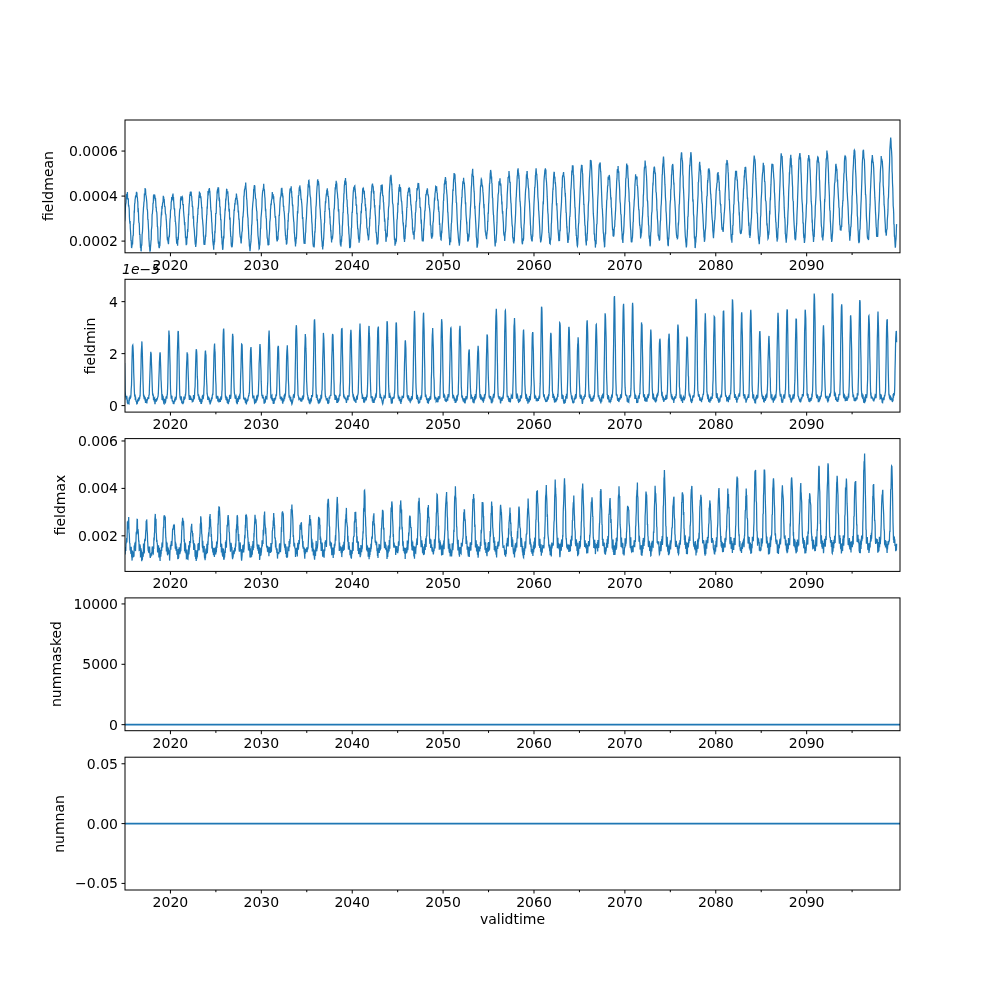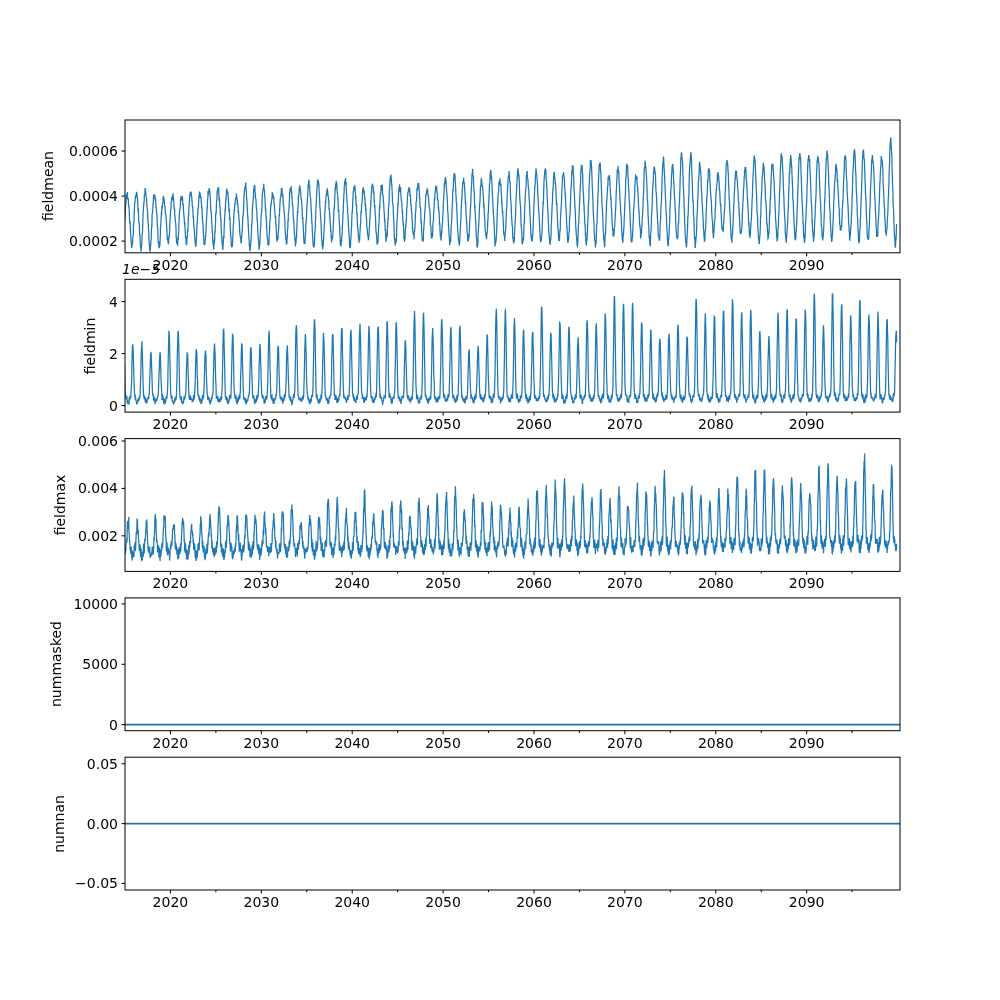--- a/index.html
+++ b/index.html
@@ -197,19 +197,20 @@
         <line x1="215.88776826550958" x2="215.88776826550958" y1="890" y2="892.2" stroke="#000000" stroke-width="1"></line>
         <line x1="306.77553653101916" x2="306.77553653101916" y1="890" y2="892.2" stroke="#000000" stroke-width="1"></line>
         <line x1="397.66330479652873" x2="397.66330479652873" y1="890" y2="892.2" stroke="#000000" stroke-width="1"></line>
         <line x1="488.5510730620383" x2="488.5510730620383" y1="890" y2="892.2" stroke="#000000" stroke-width="1"></line>
         <line x1="579.4388413275478" x2="579.4388413275478" y1="890" y2="892.2" stroke="#000000" stroke-width="1"></line>
         <line x1="670.3266095930575" x2="670.3266095930575" y1="890" y2="892.2" stroke="#000000" stroke-width="1"></line>
         <line x1="761.2143778585671" x2="761.2143778585671" y1="890" y2="892.2" stroke="#000000" stroke-width="1"></line>
         <line x1="852.1021461240766" x2="852.1021461240766" y1="890" y2="892.2" stroke="#000000" stroke-width="1"></line>
       </g>
     </svg>
+  <div class="xlabel">validtime</div>
   <div class="ylabel" id="yl0" style="left: 48px; top: 186.4px;">fieldmean</div>
   <div class="ylabel" id="yl1" style="left: 90px; top: 345.7px;">fieldmin</div>
   <div class="ylabel" id="yl2" style="left: 60px; top: 505px;">fieldmax</div>
   <div class="ylabel" id="yl3" style="left: 56px; top: 664.3px;">nummasked</div>
   <div class="ylabel" id="yl4" style="left: 59px; top: 823.6px;">numnan</div>
   <div class="offset" id="offset1" style="left: 122px; top: 261.3px; font-style: italic;">1e−5</div>
 </div>
 
 </body></html>

